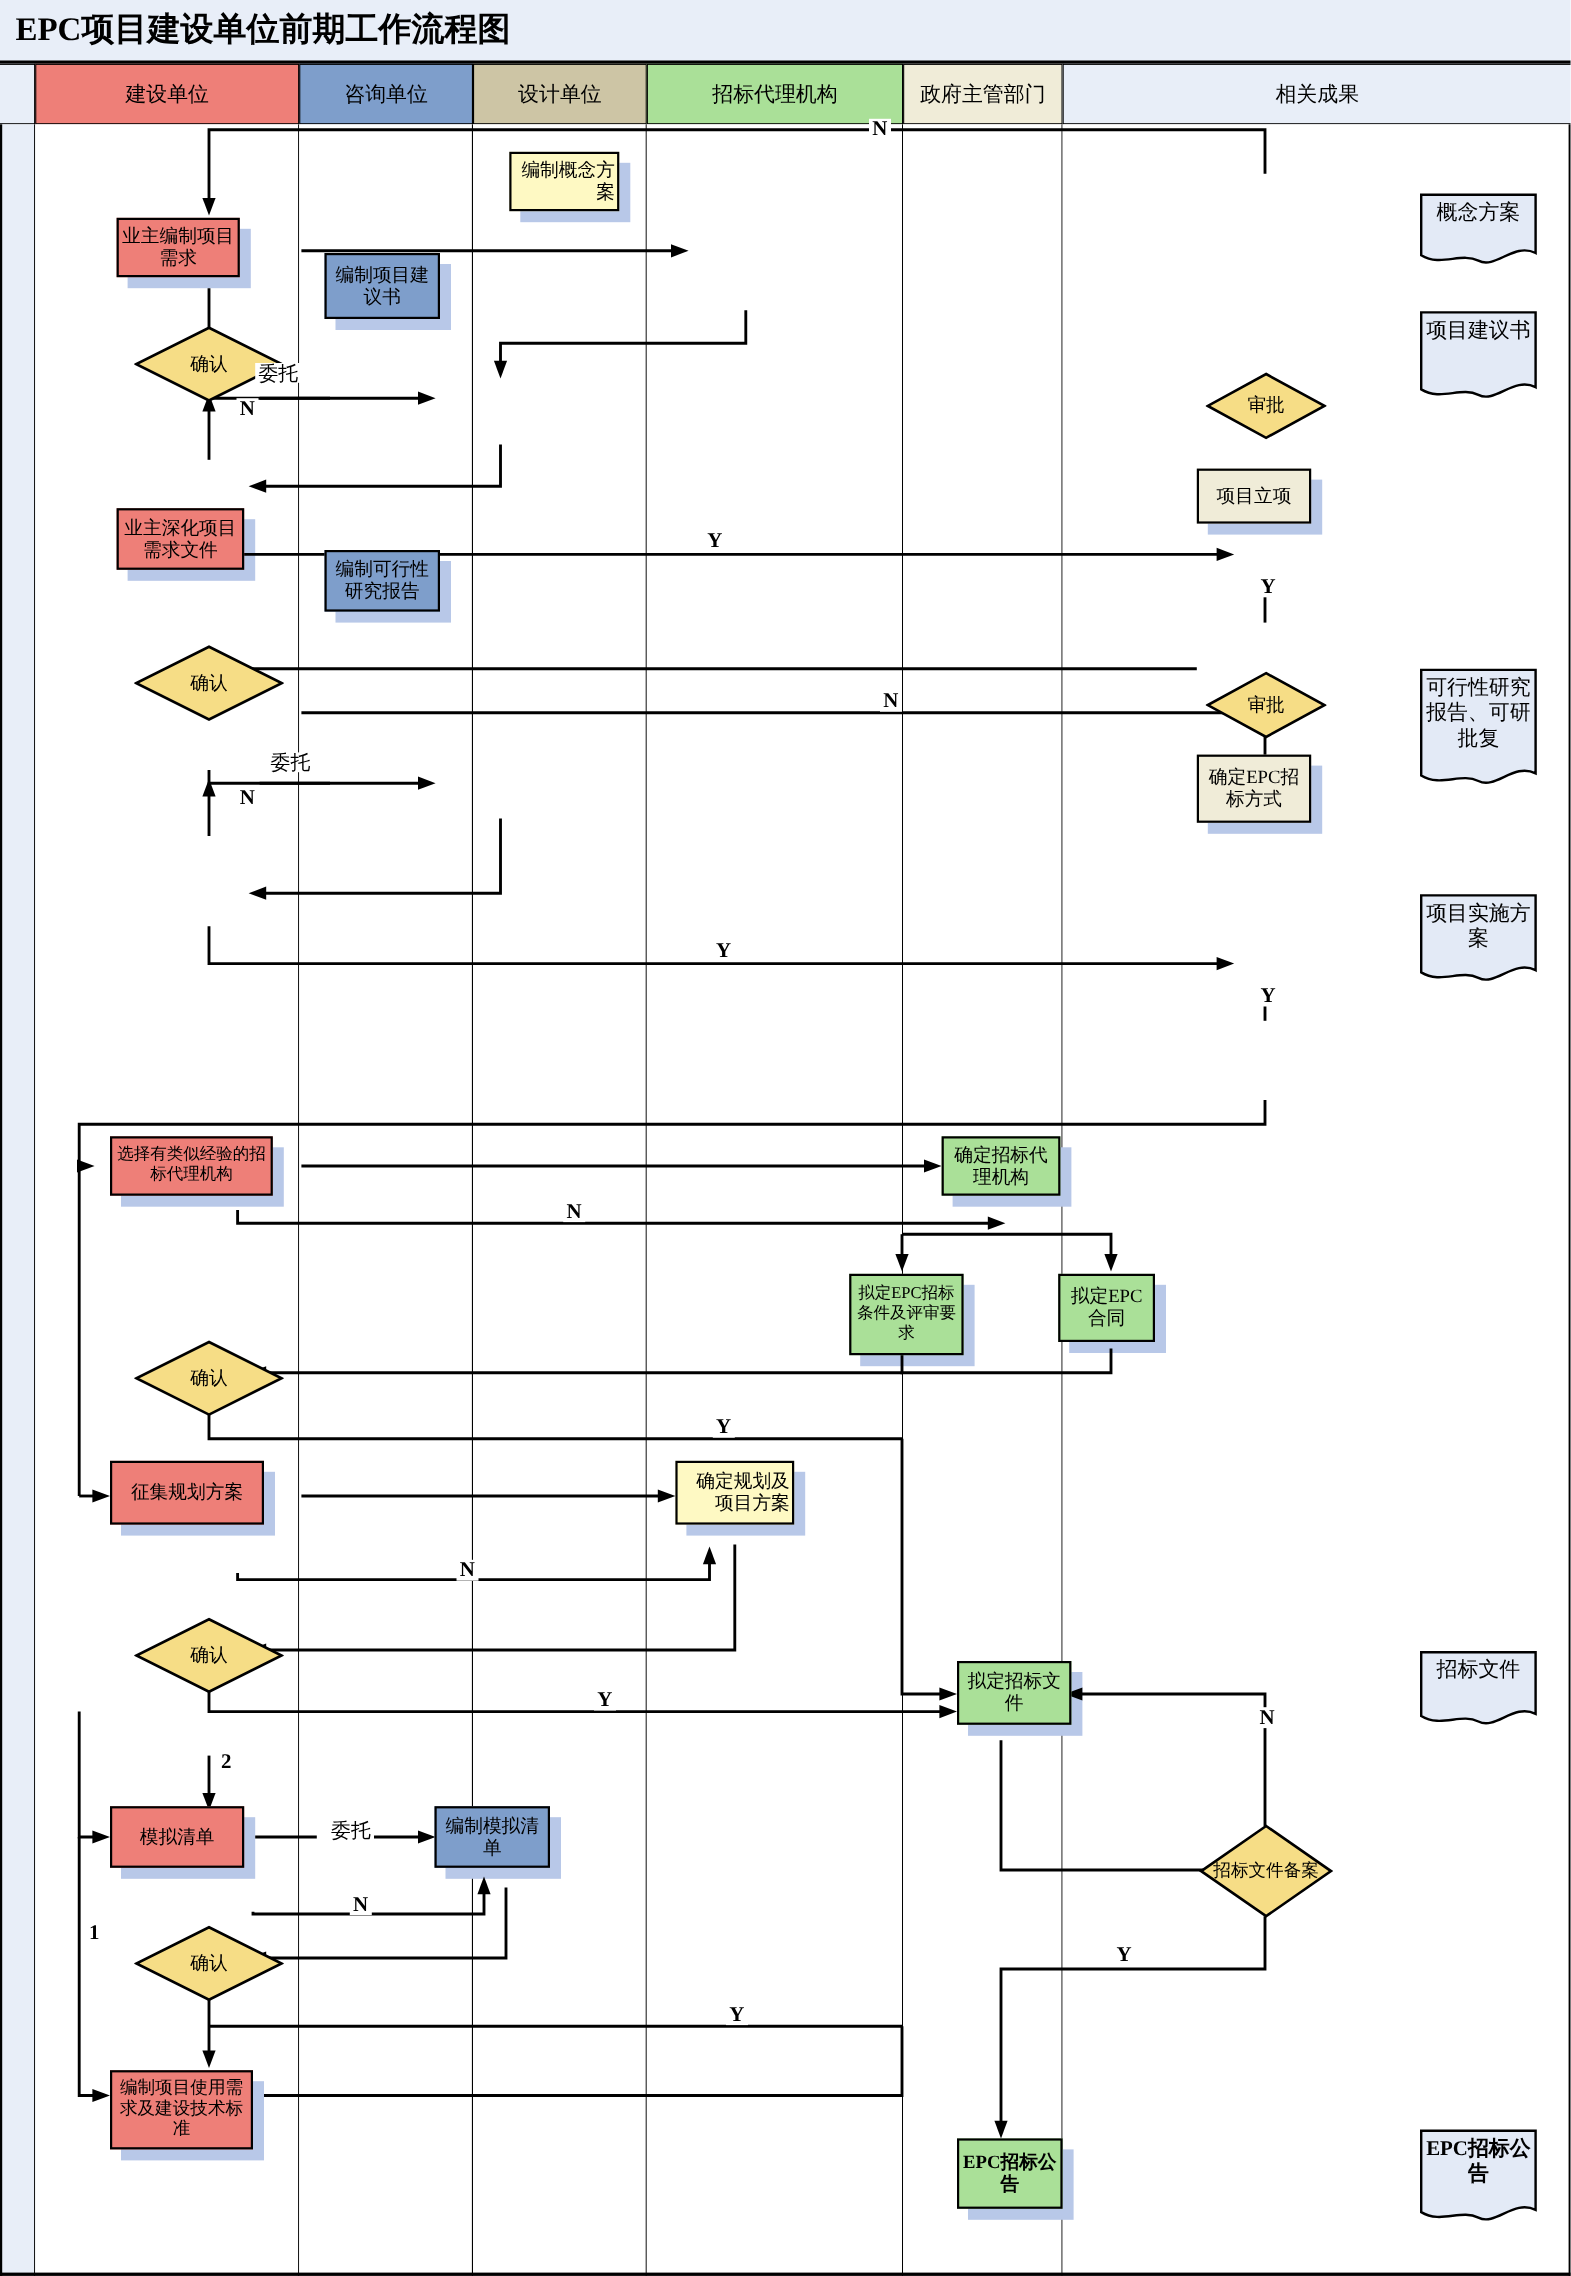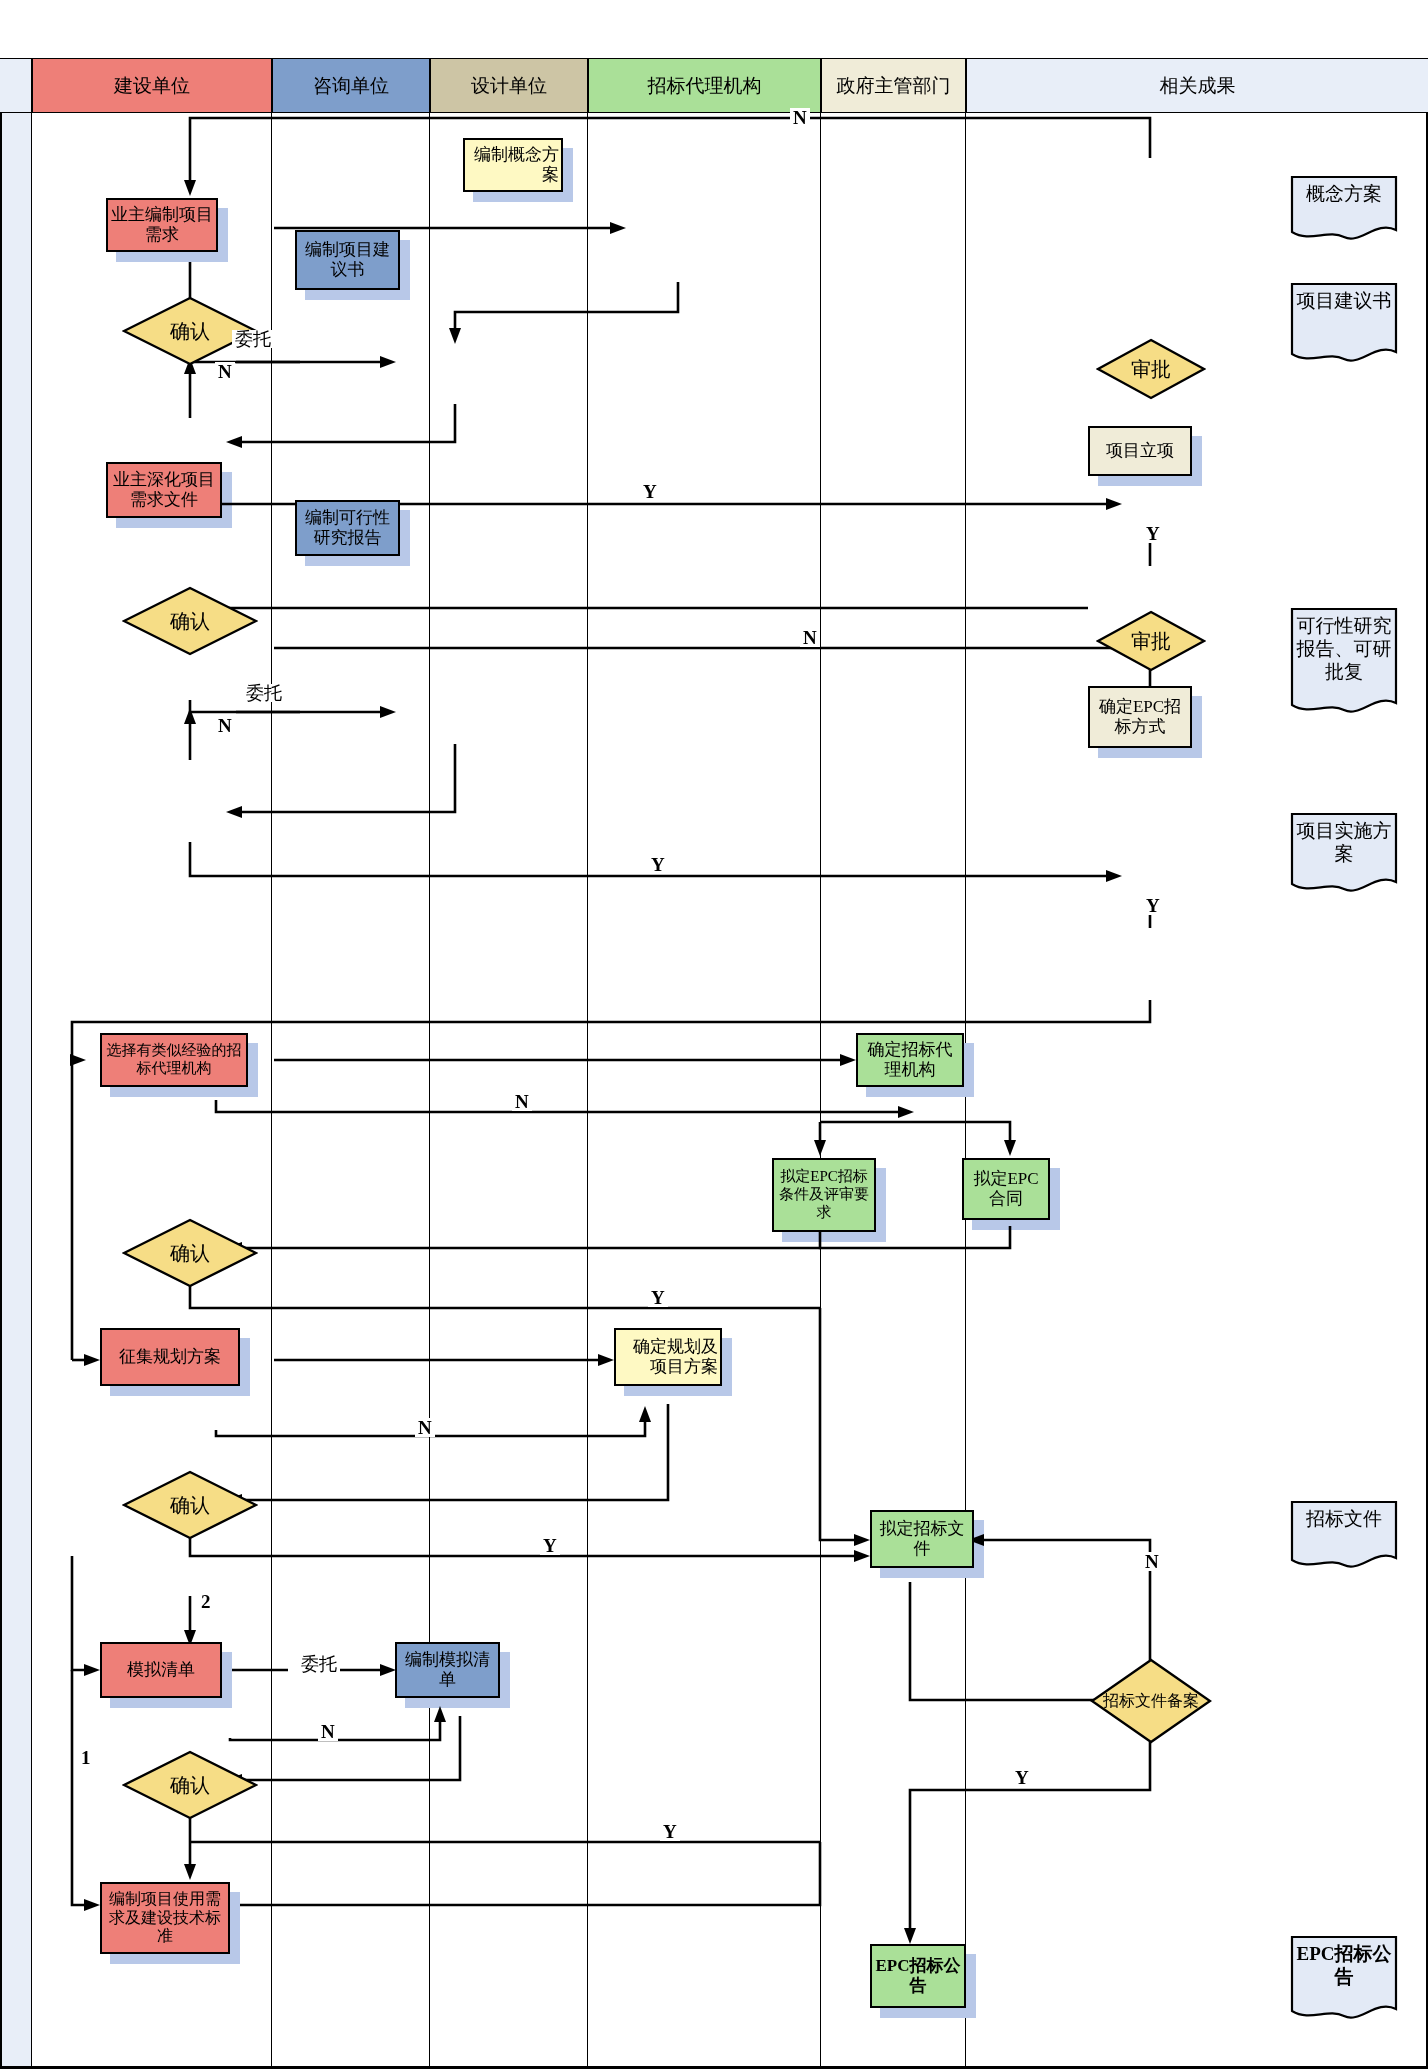--- a/index.html
+++ b/index.html
@@ -124,21 +124,21 @@
     z-index: 6;
   }
   .diamond-wrap svg { display: block; }
   .diamond-label {
     position: absolute;
     left: 0; top: 0;
     width: 100%; height: 100%;
     display: flex;
     align-items: center;
     justify-content: center;
-    font-size: 20px;
+    font-size: 17px;
     line-height: 1.15;
     text-align: center;
     color: #000;
     pointer-events: none;
   }
 
   
   .doc {
     position: absolute;
     z-index: 6;
@@ -182,20 +182,23 @@
     line-height: 1;
     font-family: "Liberation Serif", "DejaVu Serif", serif;
   }
   .edge-label.cn { font-weight: normal; font-size: 18px; }
 </style>
 </head>
 <body>
 
 <div id="root">
 
+  <div id="title-bar">
+    <div id="title-text">EPC项目建设单位前期工作流程图</div>
+  </div>
 
   <div id="lane-header">
     <div id="lane-gutter"></div>
     <div class="lane-head" style="left:32px;width:240px;background:#ee7f78;">
       <span>建设单位</span>
     </div>
     <div class="lane-head" style="left:272px;width:158px;background:#7e9ecb;">
       <span>咨询单位</span>
     </div>
     <div class="lane-head" style="left:430px;width:158px;background:#cdc5a5;">

